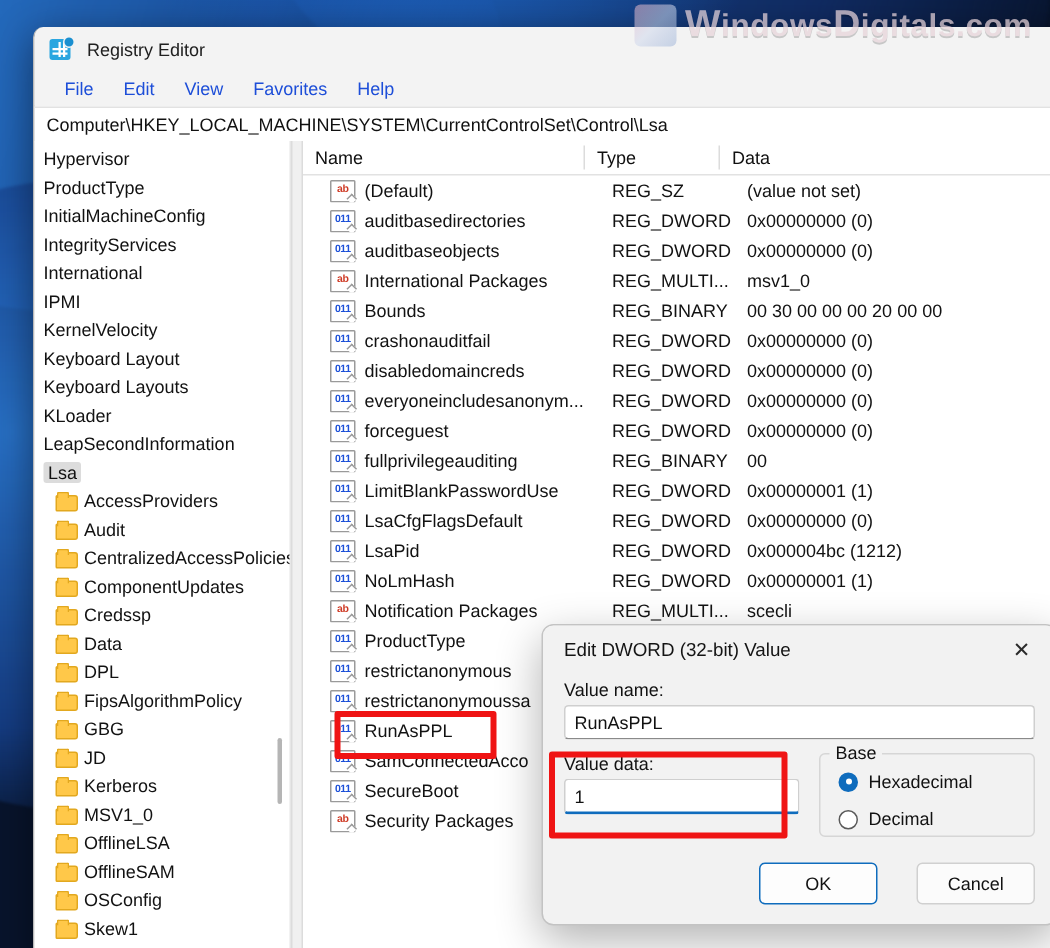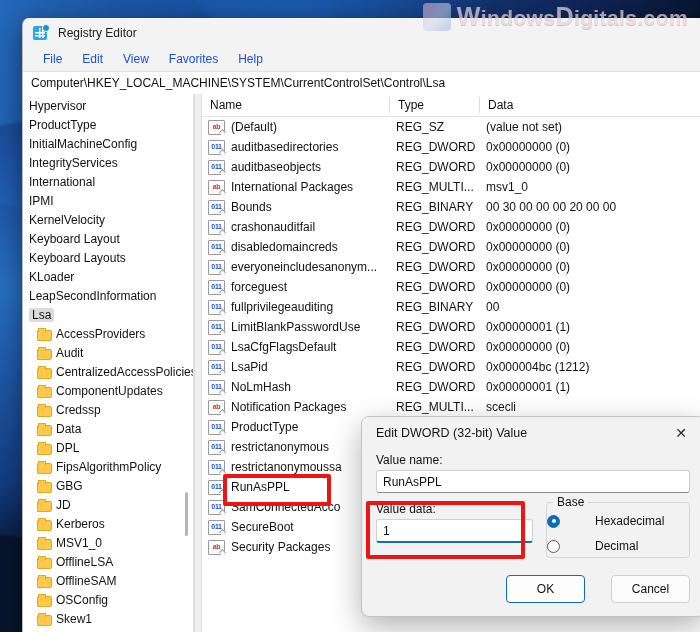--- a/index.html
+++ b/index.html
@@ -97,21 +97,21 @@
   .col-h{font-size:12px;color:#101010;padding-left:8px;position:relative;height:22px;
     display:flex;align-items:center;cursor:default;}
   .col-h:after{content:"";position:absolute;right:0;top:3px;bottom:3px;width:1px;background:#dcdcdc;}
   .c-name{width:180px;flex:none;}
   .c-type{width:82px;flex:none;}
   .c-data{flex:1;}
   .c-data:after{display:none;}
   .list-row{display:flex;height:20px;align-items:center;font-size:12px;color:#121212;
     white-space:nowrap;cursor:default;}
   .cell{padding-left:8px;overflow:hidden;text-overflow:ellipsis;}
-  .cell.n{width:180px;flex:none;display:flex;align-items:center;padding-left:6px;}
+  .cell.n{width:180px;flex:none;display:flex;align-items:center;padding-left:18px;}
   .cell.t{width:82px;flex:none;}
   .cell.d{flex:1;}
   .vicon{width:15px;height:13px;margin-right:6px;flex:none;position:relative;
     border:1px solid #9a9a9a;background:#fff;border-radius:1px;
     font-size:7px;font-weight:bold;line-height:11px;text-align:center;letter-spacing:-.3px;}
   .vicon.sz{color:#cf3a25;}
   .vicon.dw{color:#1b4fd8;}
   .vicon:after{content:"";position:absolute;right:-1px;bottom:-1px;width:4px;height:4px;
     background:#fff;border-left:1px solid #9a9a9a;border-top:1px solid #9a9a9a;
     transform:rotate(45deg);}
@@ -133,25 +133,25 @@
     font-size:14px;color:#2b2b2b;border-radius:4px;cursor:default;}
   #dlg-body{padding:4px 14px 0 14px;}
   .lbl{font-size:12px;color:#121212;margin-bottom:3px;}
   .txtin{height:21px;background:#fff;border:1px solid #cfcfcf;border-bottom:1px solid #8a8a8a;
     border-radius:3px;font-size:12px;color:#111;display:flex;align-items:center;padding:0 6px;}
   #vname-row{margin-bottom:9px;}
   #vdata-row{display:flex;gap:0;}
   #vdata-left{width:157px;flex:none;}
   #vdata-input{border-bottom:2px solid #0f6cbd;}
   #base-group{flex:1;margin-left:13px;border:1px solid #d6d6d6;border-radius:4px;
-    padding:0 8px 6px 0;position:relative;height:56px;box-sizing:border-box;}
+    padding:0 8px 6px 12px;position:relative;height:56px;box-sizing:border-box;}
   #base-legend{position:absolute;top:-8px;left:6px;background:#f2f2f2;padding:0 4px;
     font-size:12px;color:#121212;}
   .radio{display:flex;align-items:center;margin-top:11px;font-size:12px;color:#121212;
-    cursor:default;gap:28px;}
+    cursor:default;}
   .radio .mark{width:13px;height:13px;border-radius:50%;border:1px solid #5a5a5a;
     margin-right:7px;flex:none;background:#fff;position:relative;box-sizing:border-box;}
   .radio.on .mark{border:1px solid #0f6cbd;background:#0f6cbd;}
   .radio.on .mark:after{content:"";position:absolute;left:3.5px;top:3.5px;width:4px;height:4px;
     border-radius:50%;background:#fff;}
   #dlg-buttons{position:absolute;right:14px;bottom:13px;display:flex;gap:26px;}
   .btn{width:77px;height:26px;border-radius:4px;background:#fbfbfb;border:1px solid #d0d0d0;
     font-size:12px;color:#121212;display:flex;align-items:center;justify-content:center;
     cursor:default;}
   .btn.primary{border:1.5px solid #0f6cbd;background:#fdfdfd;}

